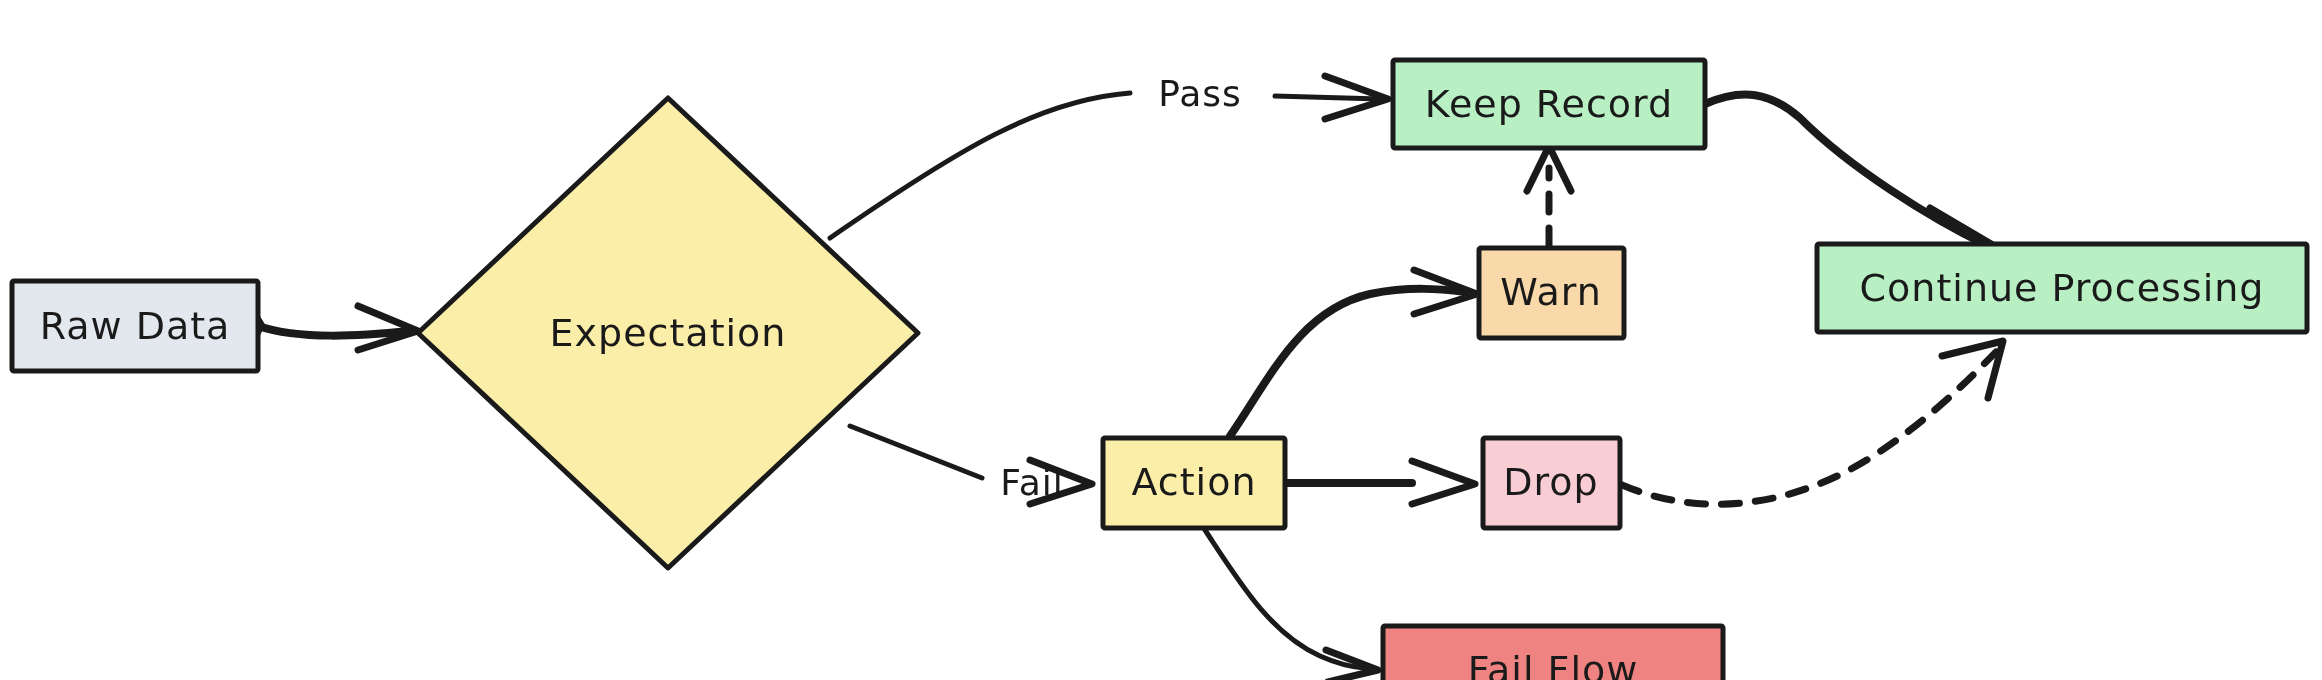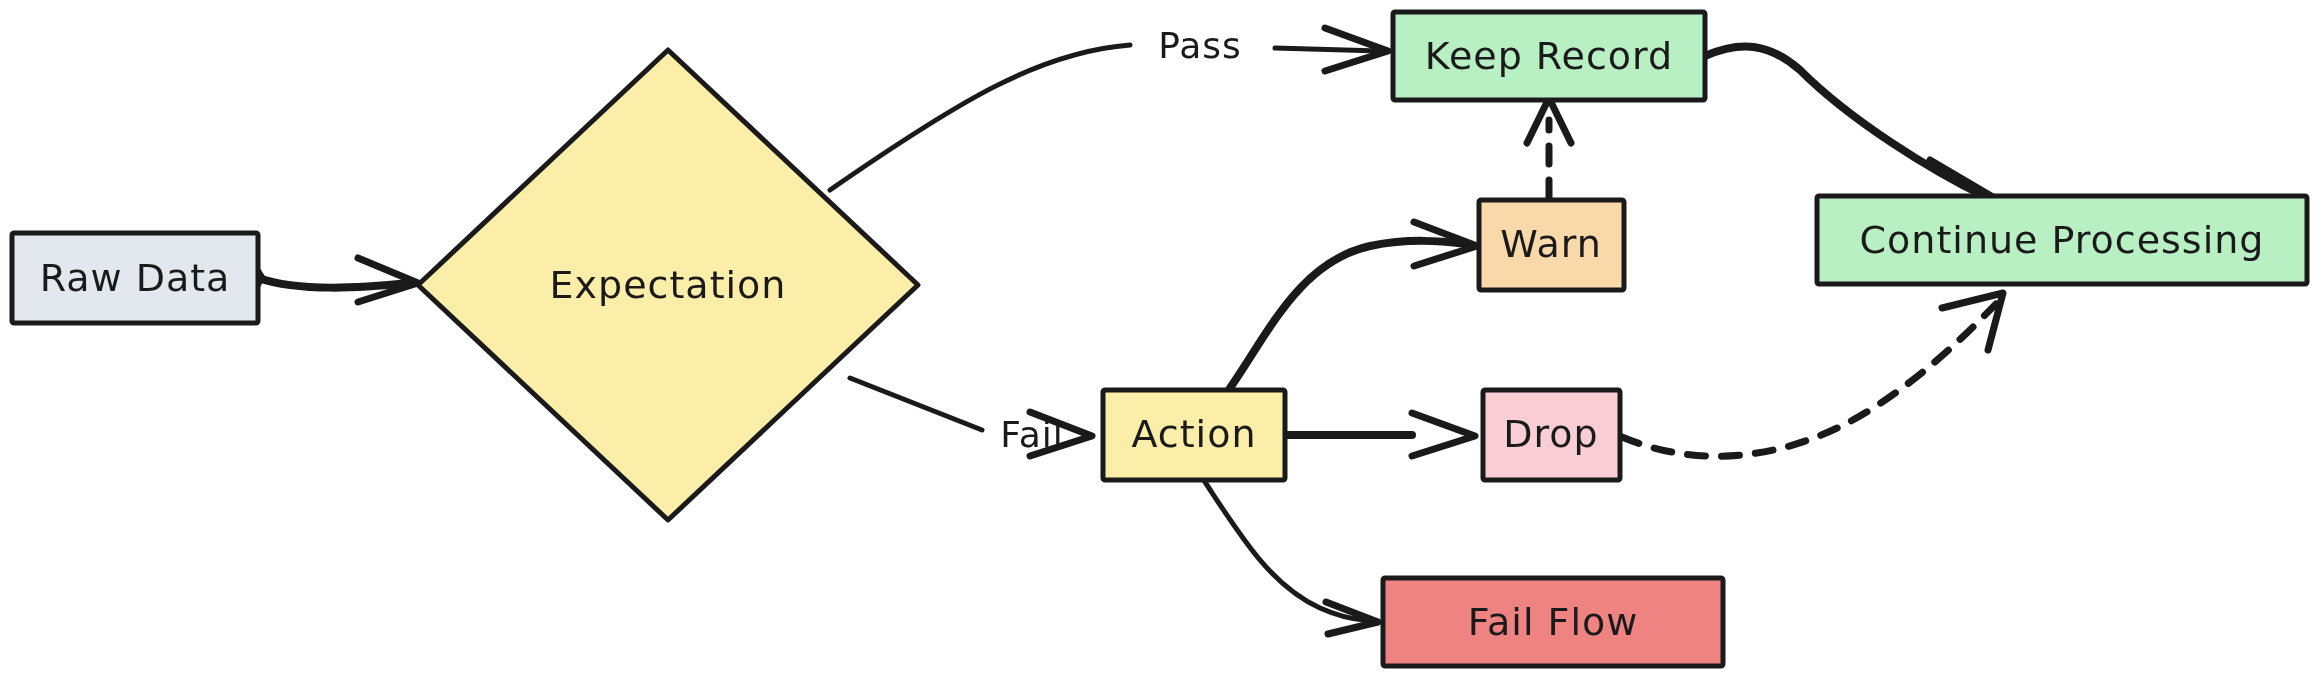--- a/index.html
+++ b/index.html
@@ -12,20 +12,21 @@
     width: 2322px;
     height: 680px;
     overflow: hidden;
     font-family: "DejaVu Sans", sans-serif;
   }
   #diagram-root {
     position: relative;
     width: 2322px;
     height: 600px;
     background: #ffffff;
+    margin-top: 48px;
   }
   svg#flow-svg {
     position: absolute;
     top: 0;
     left: 0;
     width: 2322px;
     height: 680px;
   }
   .node-shape {
     stroke: #1a1a1a;

